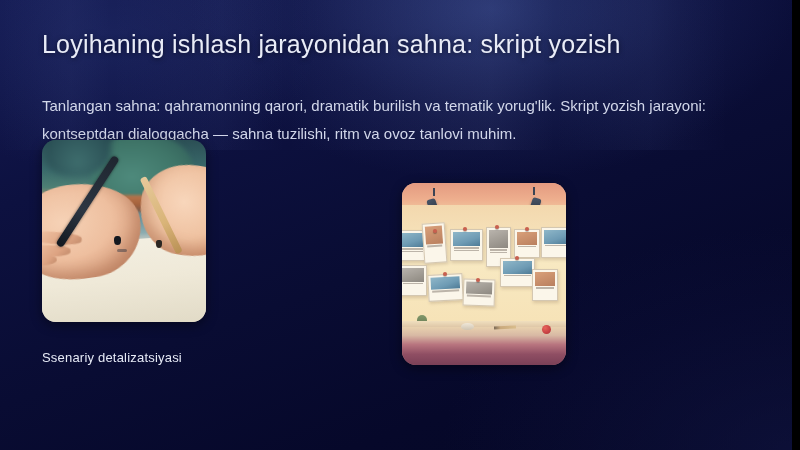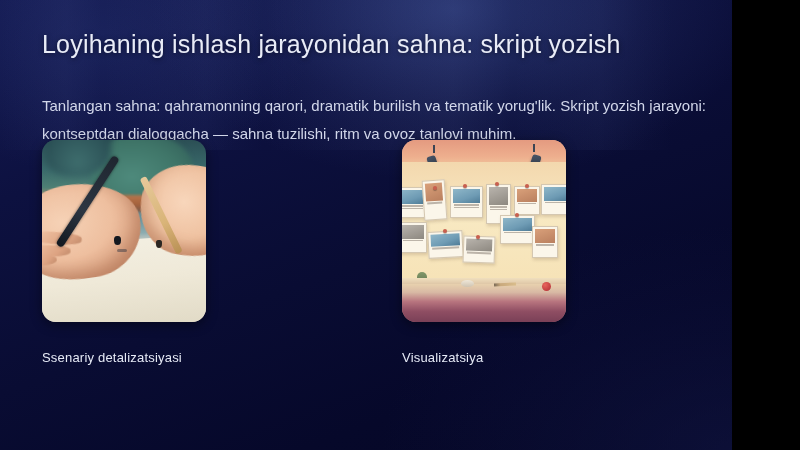--- a/index.html
+++ b/index.html
@@ -9,21 +9,21 @@
   }
   body {
     width: 800px;
     height: 450px;
     overflow: hidden;
     font-family: "Liberation Sans", sans-serif;
   }
 
   #slide {
     position: relative;
-    width: 732px;
+    width: 792px;
     height: 450px;
     overflow: hidden;
     background:
       radial-gradient(ellipse 420px 240px at 62% 2%, rgba(62,82,150,0.55) 0%, rgba(40,52,110,0.25) 45%, rgba(10,12,46,0) 72%),
       radial-gradient(ellipse 300px 200px at 14% 8%, rgba(36,48,110,0.45) 0%, rgba(14,18,56,0) 70%),
       radial-gradient(ellipse 500px 320px at 100% 100%, rgba(18,22,70,0.55) 0%, rgba(8,9,38,0) 70%),
       linear-gradient(160deg, #141a52 0%, #0d1140 28%, #090c33 55%, #06082a 78%, #050724 100%);
   }
 
   
@@ -446,17 +446,16 @@
           <div class="b-pin" style="left:69%; top:40%;"></div>
 
           <div class="b-plant"></div>
           <div class="b-desk-top"></div>
           <div class="b-desk"></div>
           <div class="b-mouse"></div>
           <div class="b-pencil-desk"></div>
           <div class="b-apple"></div>
         </div>
       </div>
-      <div class="card-title">Visualizatsiya</div>
     </div>
 
   </div>
 </div>
 
 </body></html>

